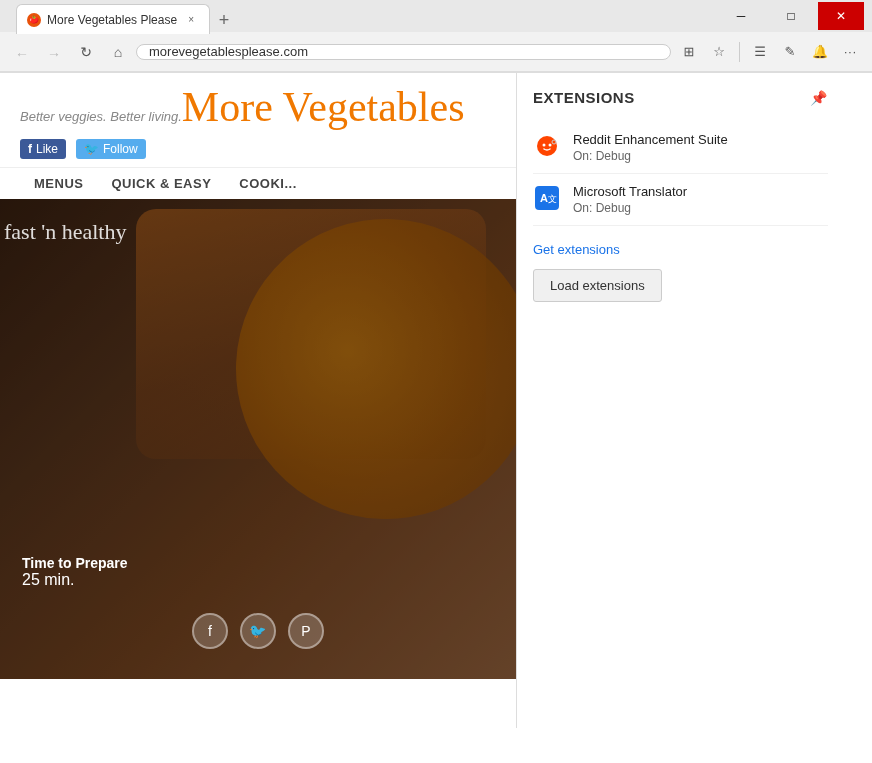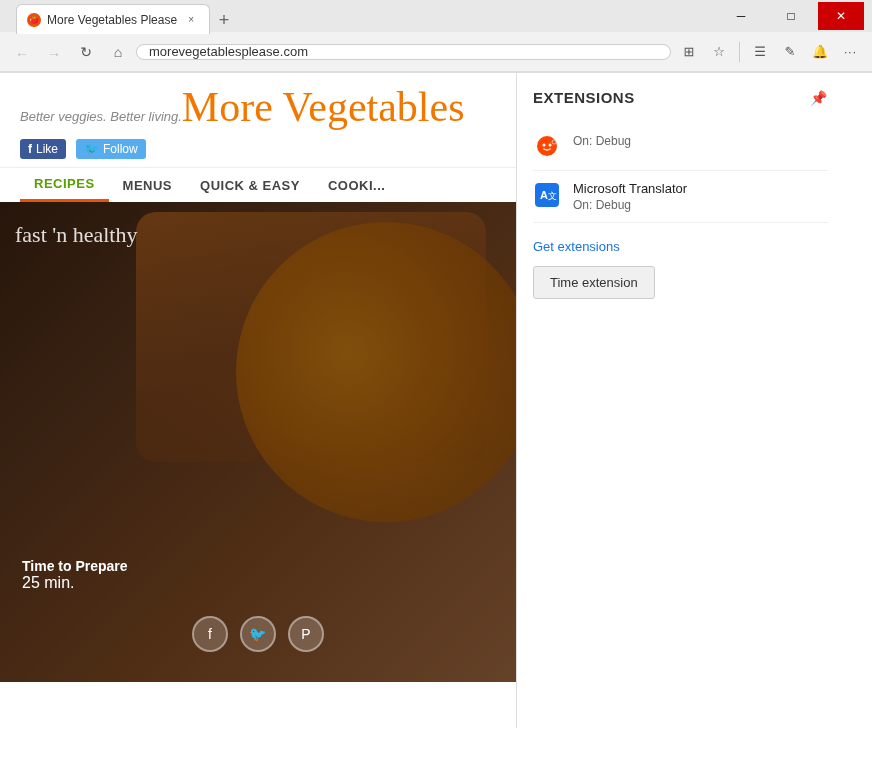--- a/index.html
+++ b/index.html
@@ -198,21 +198,21 @@
       border-radius: 20px;
     }
 
     .hero-overlay {
       position: absolute;
       top: 0; left: 0; right: 0; bottom: 0;
       background: rgba(30, 15, 5, 0.35);
     }
     .hero-text {
       position: absolute;
-      left: 15px;
+      left: 4px;
       top: 20px;
       color: white;
     }
     .hero-subtitle {
       font-family: cursive;
       font-size: 22px;
       font-weight: 300;
       color: rgba(255,255,255,0.85);
       margin-bottom: 10px;
     }
@@ -377,21 +377,20 @@
         <span style="font-weight:bold;">f</span>
         <span>Like</span>
       </button>
       <button class="twitter-follow-btn">
         <span>🐦</span>
         <span>Follow</span>
       </button>
     </div>
 
     <div class="nav-menu">
-      <div class="nav-item active">RECIPES</div>
       <div class="nav-item">MENUS</div>
       <div class="nav-item">QUICK &amp; EASY</div>
       <div class="nav-item">COOKI...</div>
     </div>
 
     <div class="hero-section">
       <div class="pizza-slice-1"></div>
       <div class="pizza-visual"></div>
       <div class="hero-overlay"></div>
 
@@ -424,36 +423,37 @@
 
         <svg width="24" height="24" viewBox="0 0 24 24">
           <circle cx="12" cy="12" r="10" fill="#ff4500"></circle>
           <circle cx="9" cy="11" r="1.5" fill="white"></circle>
           <circle cx="15" cy="11" r="1.5" fill="white"></circle>
           <path d="M9 15 Q12 17 15 15" stroke="white" stroke-width="1.5" fill="none" stroke-linecap="round"></path>
           <circle cx="19" cy="8" r="2" fill="#ff4500" stroke="#ccc" stroke-width="1"></circle>
         </svg>
       </div>
       <div class="ext-info">
+        <div class="ext-name">Reddit Enhancement Suite</div>
         <div class="ext-status">On: Debug</div>
       </div>
     </div>
 
     <div class="ext-item">
       <div class="ext-icon ext-icon-translate">
         <svg width="24" height="24" viewBox="0 0 24 24">
           <rect width="24" height="24" rx="4" fill="#1a73e8"></rect>
           <text x="5" y="16" font-size="11" font-weight="bold" fill="white">A</text>
           <text x="13" y="16" font-size="9" fill="white" font-family="serif">文</text>
         </svg>
       </div>
       <div class="ext-info">
         <div class="ext-name">Microsoft Translator</div>
         <div class="ext-status">On: Debug</div>
       </div>
     </div>
 
     <a class="get-extensions-link">Get extensions</a>
 
-    <button class="load-extension-btn">Time extension</button>
+    <button class="load-extension-btn">Load extensions</button>
   </div>
 
 </div>
 
 </body></html>

